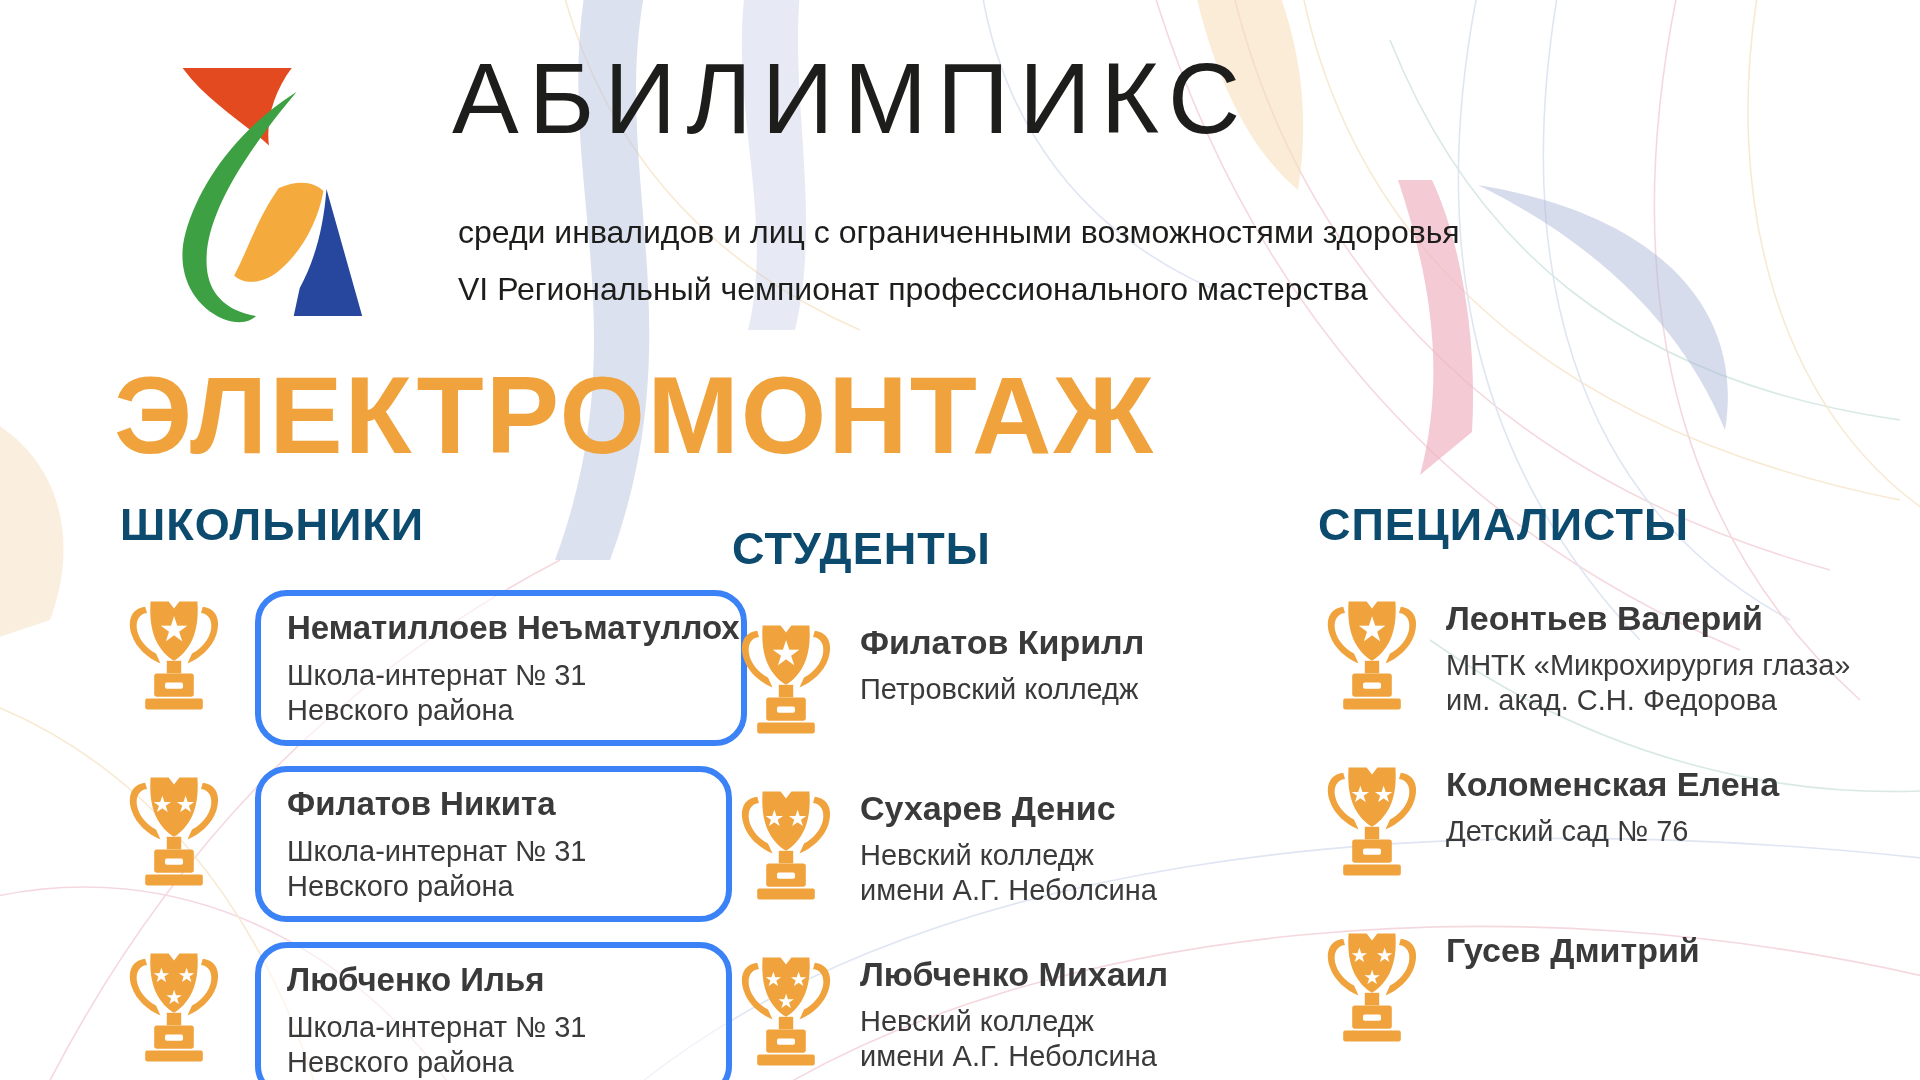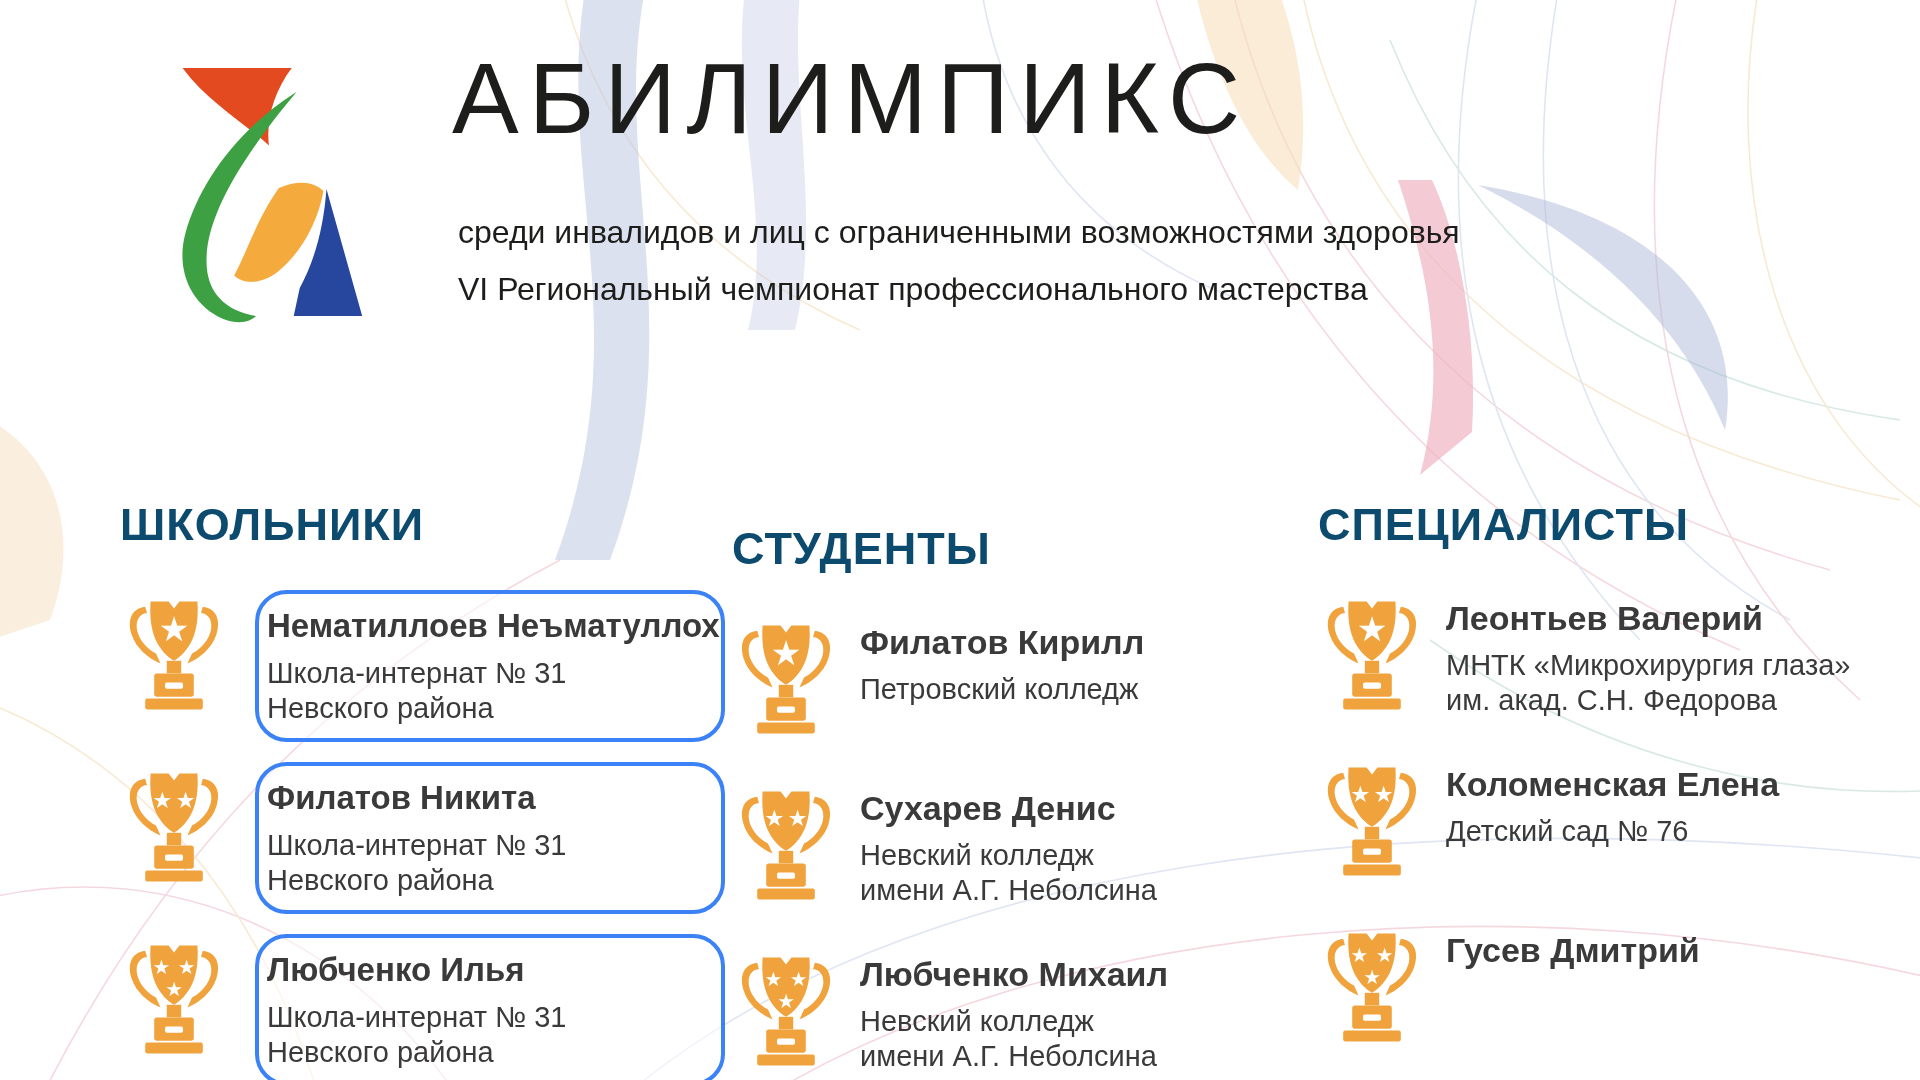--- a/index.html
+++ b/index.html
@@ -45,22 +45,22 @@
   .entry-name{
     font-size:34px;line-height:44px;font-weight:700;color:#3a3a3a;white-space:nowrap;
   }
   .entry-inst{
     margin-top:8px;font-size:29px;line-height:35px;font-weight:400;color:#3a3a3a;
   }
   .entry-inst span{display:block;white-space:nowrap;}
 
   
   .entry-text.box{
-    margin-left:27px;margin-top:0;padding:10px 16px 12px 8px;
-    width:438px;border:4px solid #3b82f6;border-radius:32px;
+    margin-left:27px;margin-top:0;padding:10px 16px 12px 26px;
+    width:438px;border:6px solid #3b82f6;border-radius:32px;
     background:rgba(255,255,255,0.55);
   }
   .entry-text.box .entry-name{font-size:33px;}
 </style>
 </head>
 <body>
 
 <svg class="bg" width="1920" height="1080" viewBox="0 0 1920 1080">
   <g fill="none" stroke-width="1.6" opacity="0.45">
     <path d="M1150,-20 C1240,280 1430,520 1740,650" stroke="#e8aab8"></path>
@@ -96,20 +96,21 @@
     <path d="M152,127 C172,118 188,121 197,130 C191,162 175,192 150,212 C134,224 116,224 107,215 C121,189 130,158 152,127 Z" fill="#f5aa3d"></path>
     <path d="M200,128 L236,256 L167,256 L173,228 C188,200 197,168 200,128 Z" fill="#27479e"></path>
   </svg>
 
   <div class="main-title">АБИЛИМПИКС</div>
   <div class="subtitle">
     <div>среди инвалидов и лиц с ограниченными возможностями здоровья</div>
     <div>VI Региональный чемпионат профессионального мастерства</div>
   </div>
 
+  <div class="comp-title">ЭЛЕКТРОМОНТАЖ</div>
 
   <div class="col col-1">
     <div class="col-header">ШКОЛЬНИКИ</div>
     <div class="entries">
 
       <div class="entry">
         <svg class="trophy" viewBox="0 0 120 140">
           <g fill="#f0a33c">
             <path d="M28 12 C12 14 8 28 13 43 C18 58 31 69 45 75 L40 64 C29 58 21 48 19 38 C17 28 21 20 30 19 Z"></path>
             <path d="M92 12 C108 14 112 28 107 43 C102 58 89 69 75 75 L80 64 C91 58 99 48 101 38 C103 28 99 20 90 19 Z"></path>

